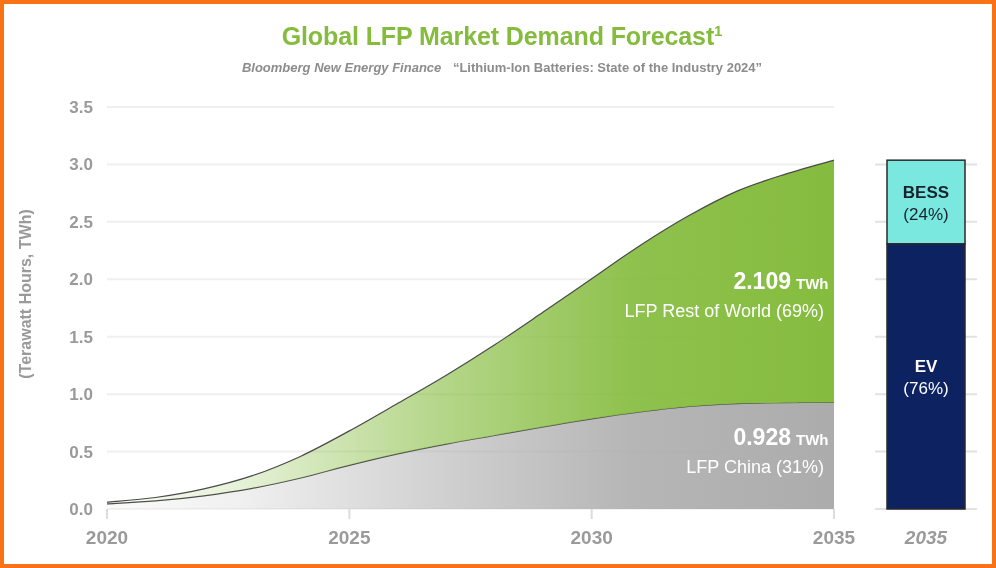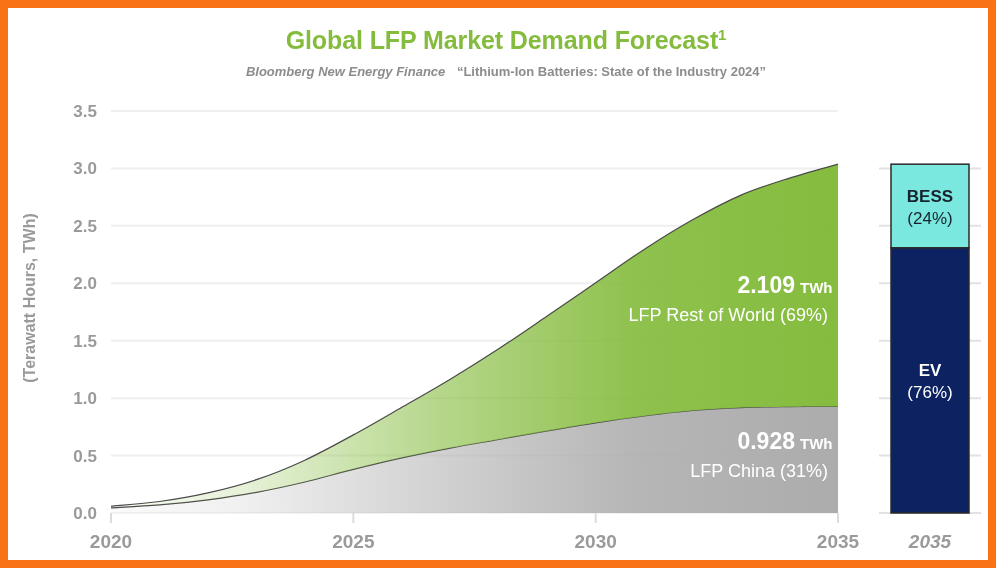--- a/index.html
+++ b/index.html
@@ -9,21 +9,21 @@
     background: #ffffff;
   }
   body {
     font-family: "Liberation Sans", sans-serif;
   }
   #figure {
     position: relative;
     width: 996px;
     height: 568px;
     background: #ffffff;
-    border: 8px solid #f97316;
+    border: 4px solid #f97316;
     box-sizing: border-box;
     overflow: hidden;
   }
   .title {
     position: absolute;
     left: 0;
     top: 18px;
     width: 996px;
     text-align: center;
     font-size: 25px;

